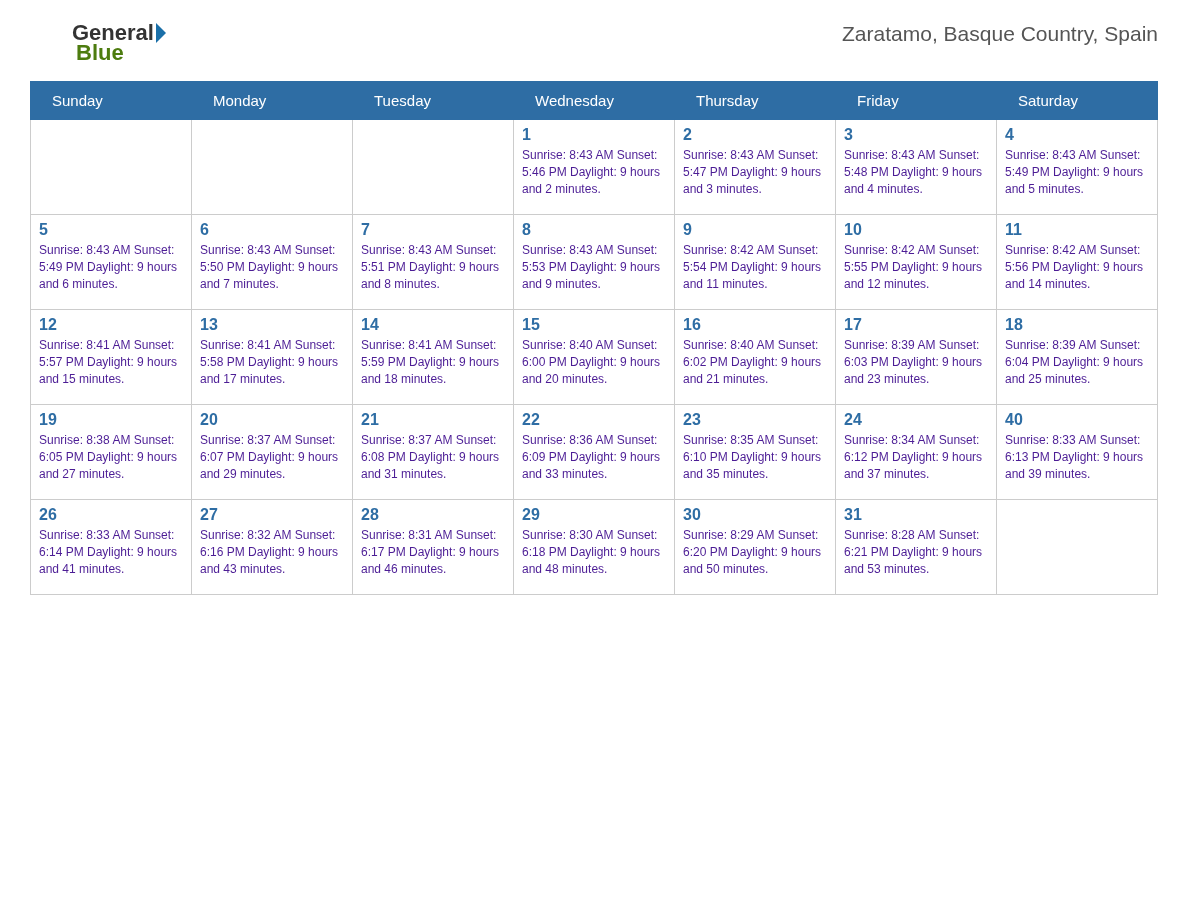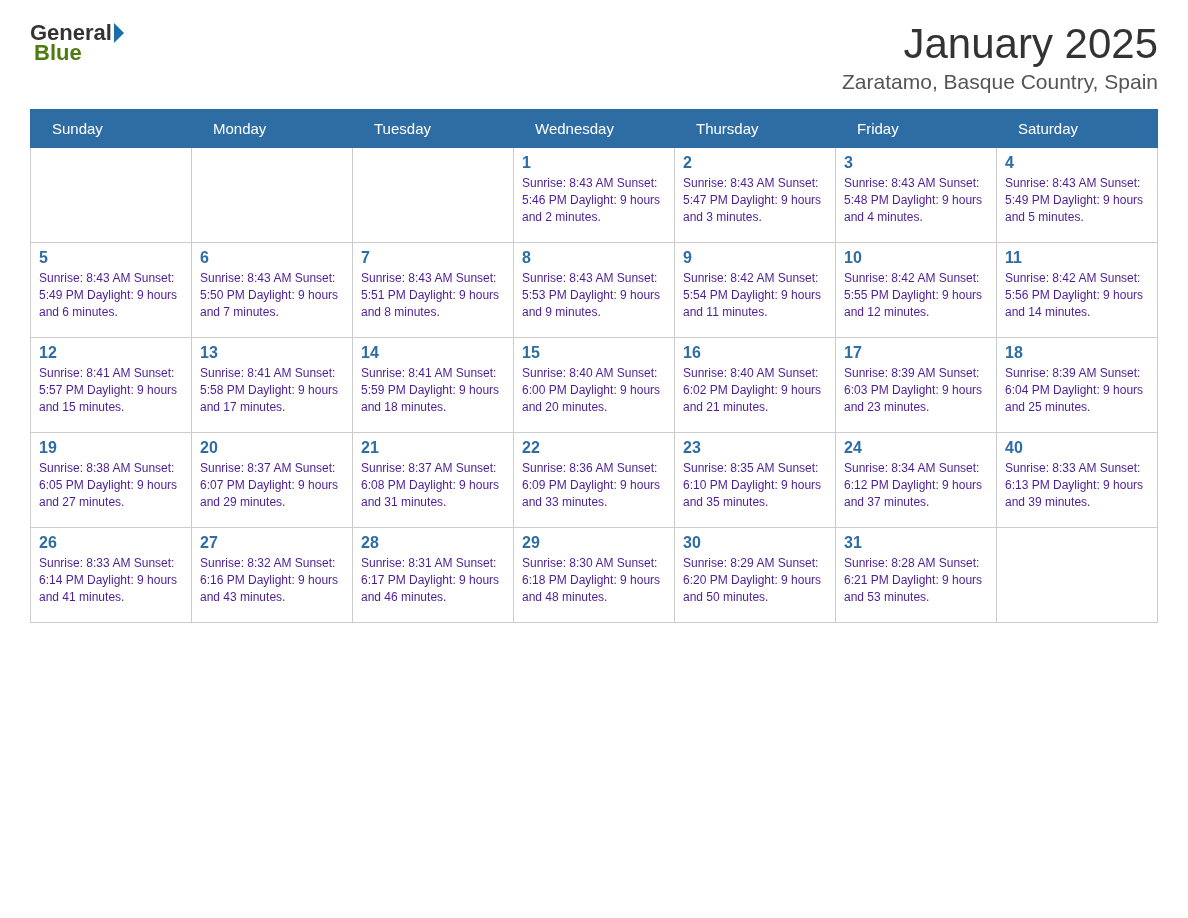--- a/index.html
+++ b/index.html
@@ -12,20 +12,21 @@
     .header {
       display: flex;
       justify-content: space-between;
       align-items: flex-start;
       margin-bottom: 10px;
     }
     .logo {
       display: flex;
       align-items: flex-end;
       gap: 0;
+      margin-left: 42px;
     }
     .logo-text {
       font-size: 22px;
       font-weight: bold;
       color: #333;
     }
     .logo-blue {
       color: #4d7c0f;
       font-size: 22px;
       font-weight: bold;
@@ -101,21 +102,20 @@
   <div class="logo">
     <div style="display:flex; flex-direction:column; align-items:flex-start;">
       <div style="display:flex; align-items:center;">
         <span class="logo-text">General</span>
         <span class="logo-arrow"></span>
       </div>
       <span class="logo-blue" style="margin-top:-6px; margin-left:4px;">Blue</span>
     </div>
   </div>
   <div class="title-section">
-    <div class="page-title">January 2025</div>
     <div class="subtitle">Zaratamo, Basque Country, Spain</div>
   </div>
 </div>
 
 <table class="calendar">
   <thead>
     <tr>
     <th>Sunday</th>
         <th>Monday</th>
         <th>Tuesday</th>

